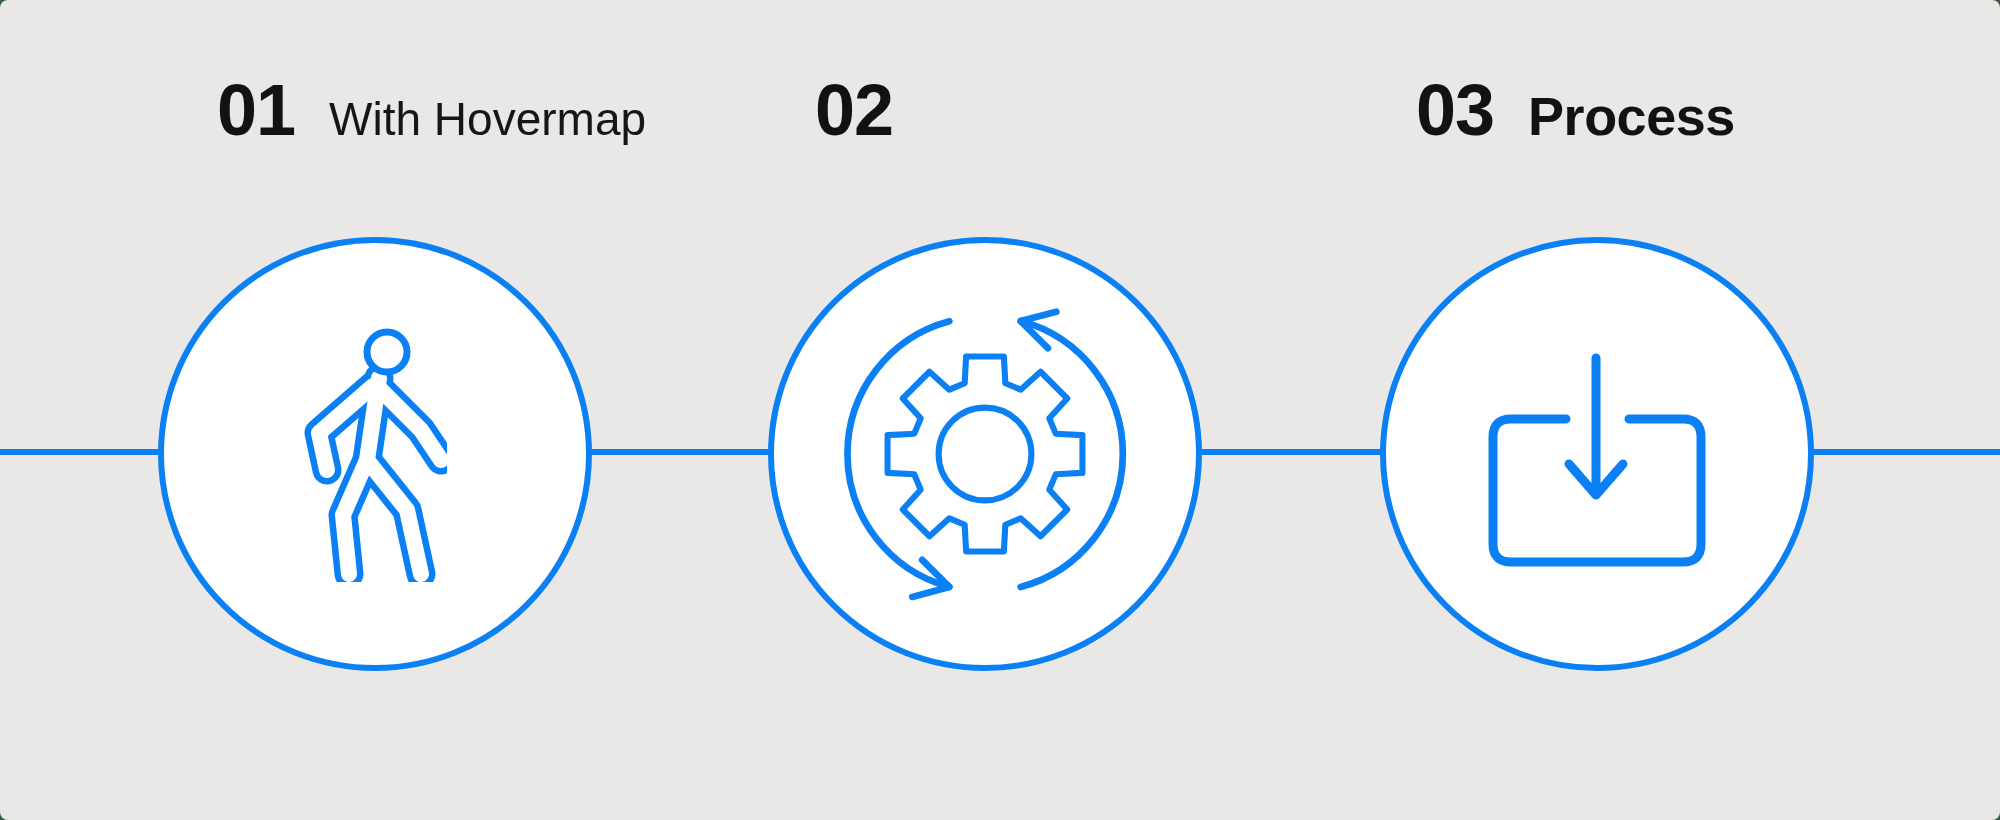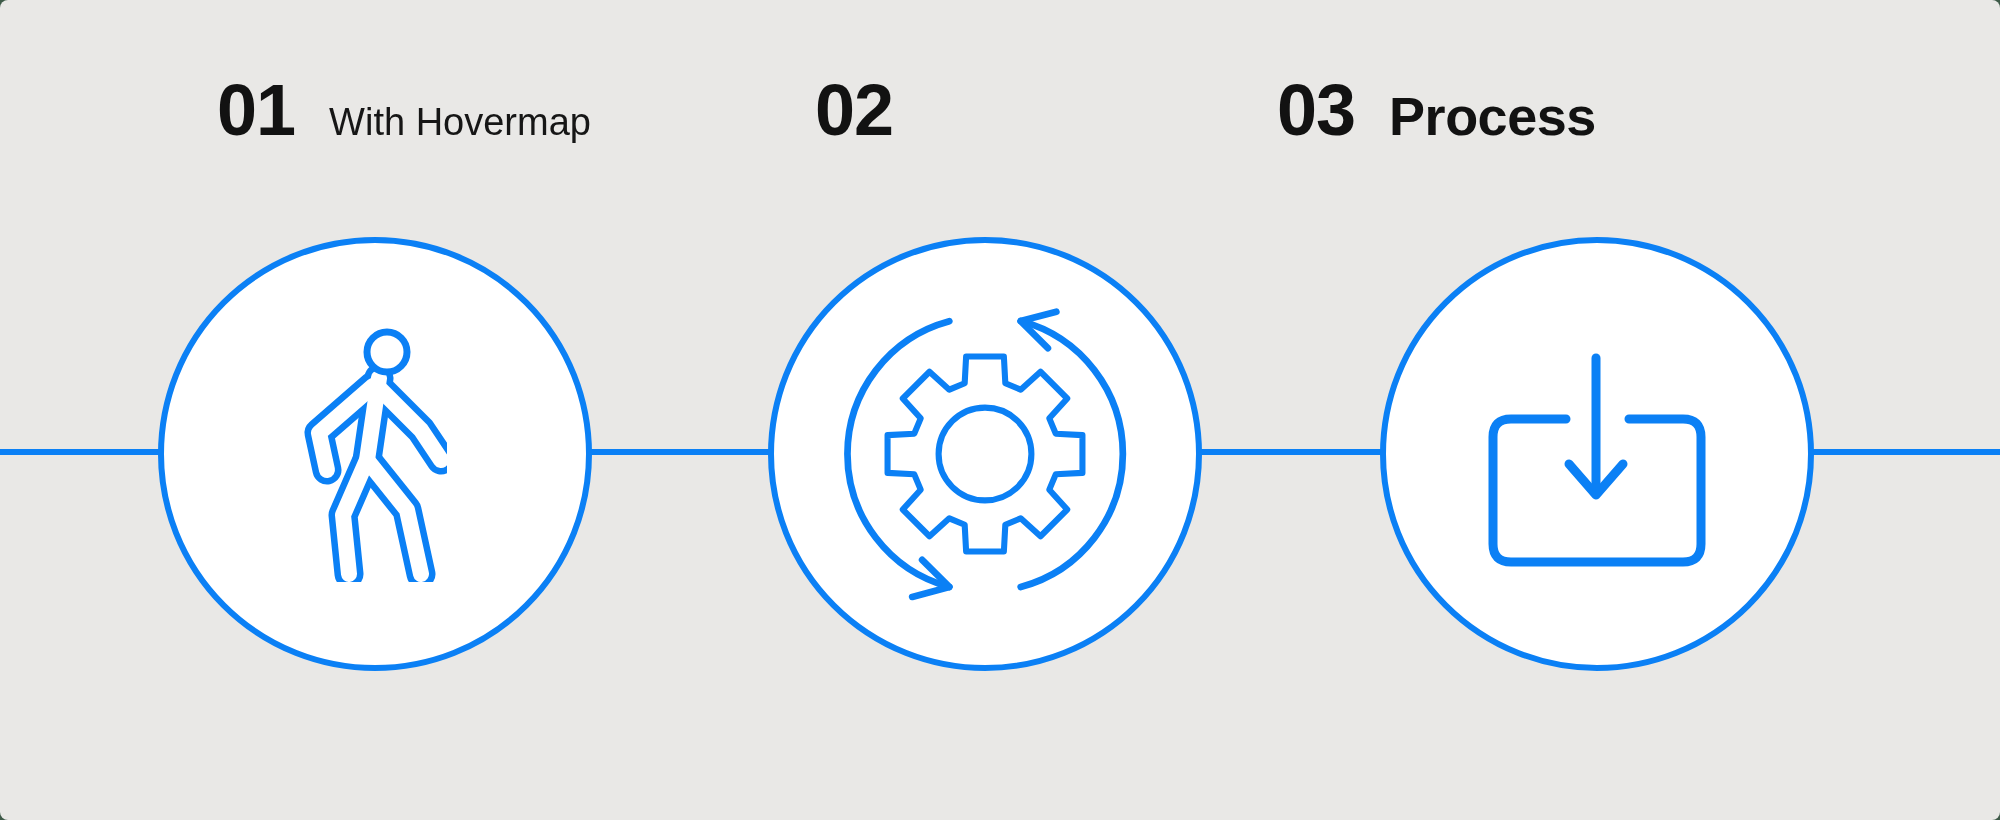--- a/index.html
+++ b/index.html
@@ -20,30 +20,30 @@
     width:2000px; height:6px;
     background:#0b80f5;
   }
   .step {
     position:absolute; top:74px;
     display:flex; align-items:baseline; gap:34px;
     color:#121212;
   }
   .step-1 { left:217px; }
   .step-2 { left:815px; }
-  .step-3 { left:1277px; }
+  .step-3 { left:1416px; }
   .step-number {
     font-size:72px; font-weight:700; line-height:1; letter-spacing:-1px;
   }
   .step-text { display:flex; flex-direction:column; }
   .step-title {
     font-size:54px; font-weight:700; line-height:1; letter-spacing:-0.5px;
   }
   .step-subtitle {
-    font-size:38px; font-weight:400; line-height:1; margin-top:6px;
+    font-size:46px; font-weight:400; line-height:1; margin-top:6px;
     color:#161616;
   }
   .node {
     position:absolute; top:237px;
     width:434px; height:434px; box-sizing:border-box;
     background:#ffffff;
     border:6px solid #0b80f5;
     border-radius:50%;
     display:flex; align-items:center; justify-content:center;
   }

